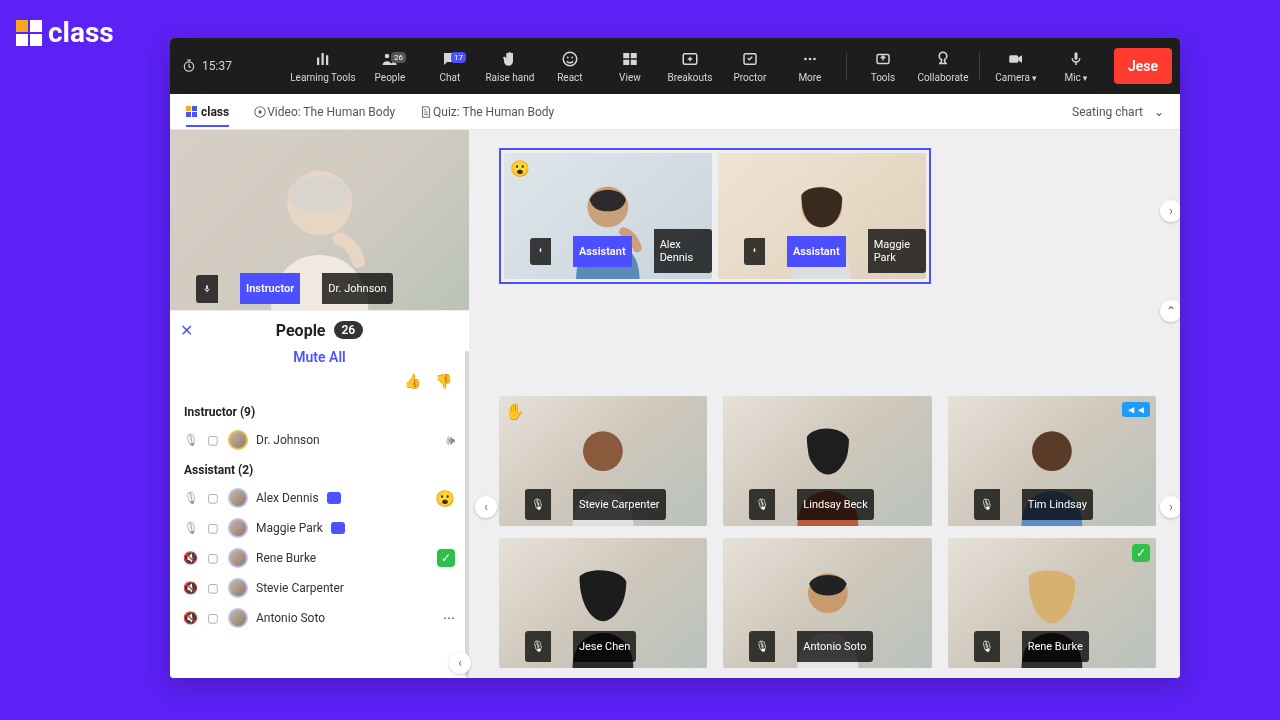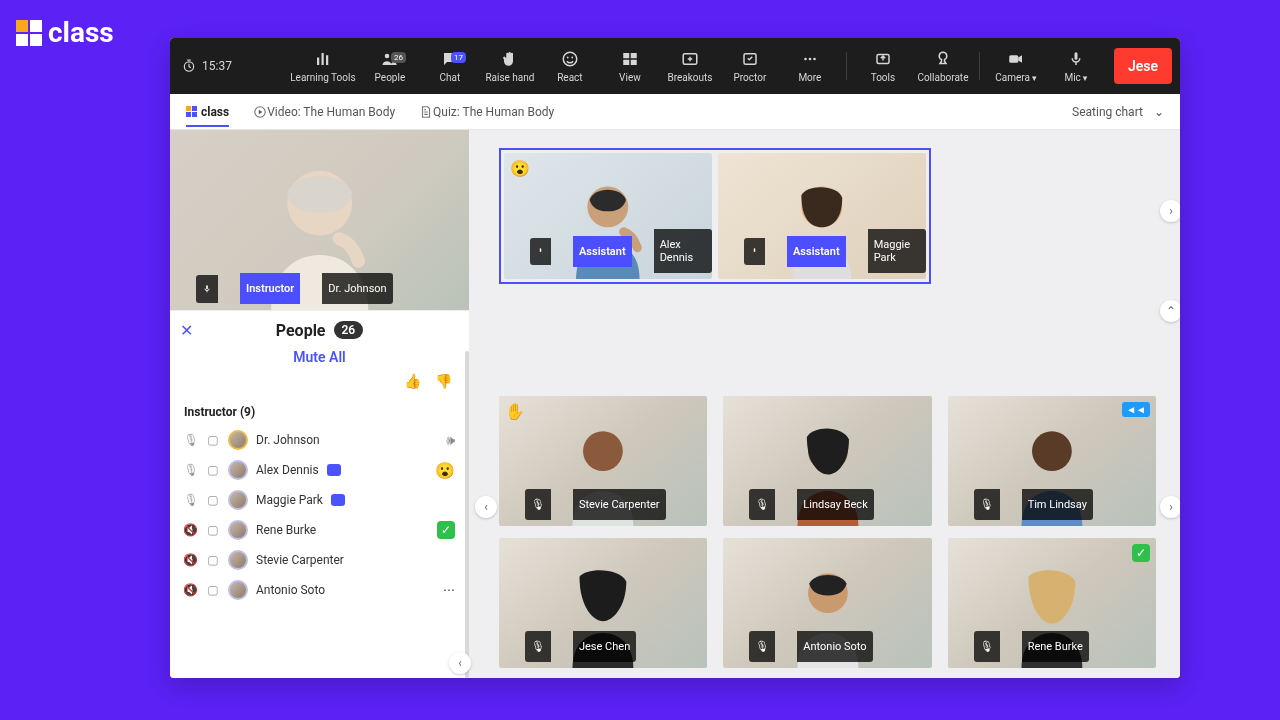--- a/index.html
+++ b/index.html
@@ -418,20 +418,21 @@
             <span class="ico">🎙</span>
             <span class="ico">▢</span>
             <span class="avatar ring-gold"></span>
             <span class="pname">Dr. Johnson</span>
             <span class="trail">
                 <span class="speaking-ico">🕪</span>
               </span>
           </div>
         </div>
 
+        <div class="section-label">Assistant (2)</div>
         <div class="plist">
           <div class="prow">
             <span class="ico">🎙</span>
             <span class="ico">▢</span>
             <span class="avatar"></span>
             <span class="pname">Alex Dennis</span>
             <span class="chat-bubble"></span>
             <span class="trail">
                 <span class="emoji">😮</span>
               </span>

